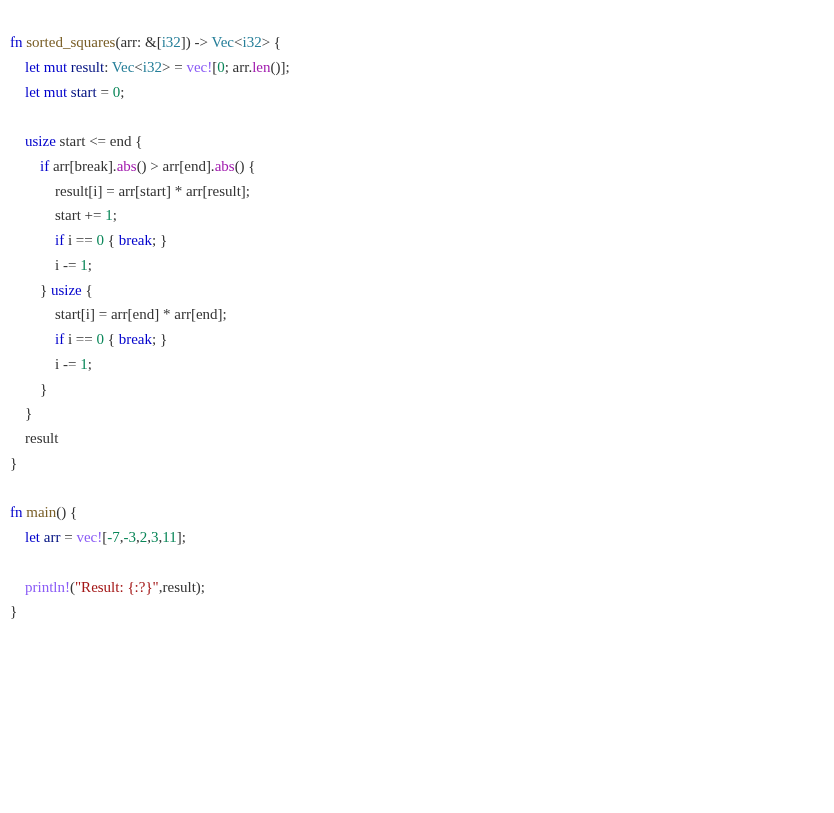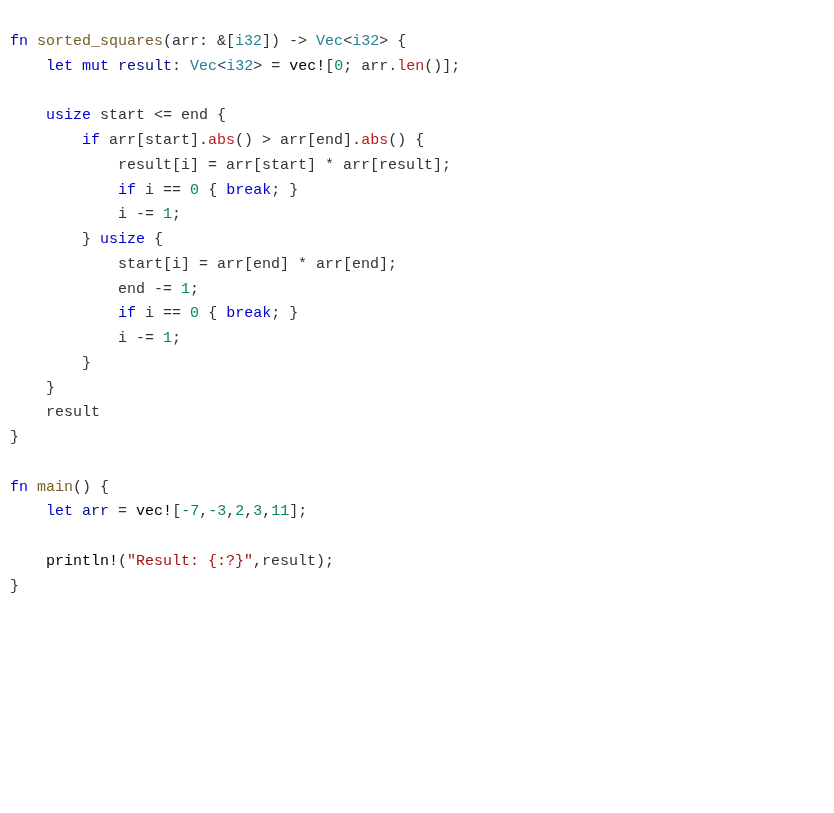--- a/index.html
+++ b/index.html
@@ -21,64 +21,66 @@
 
     .code-block {
       background: #ffffff;
       padding: 10px 0;
     }
 
     .line {
       white-space: pre;
       display: block;
       line-height: 1.65;
+      font-family: Liberation Serif, serif;
     }
 
     
     .kw   { color: #0000cc; font-weight: normal; } 
     .type { color: #267f99; } 
     .fn-name { color: #795e26; } 
     .num  { color: #098658; } 
     .str  { color: #a31515; } 
-    .mac  { color: #000000; } 
+    .mac  { color: #8b5cf6; } 
     .var  { color: #001080; } 
     .plain{ color: #333333; }
-    .method { color: #b91c1c; } 
+    .method { color: #a21caf; } 
     .op   { color: #333333; } 
   </style>
 </head>
 <body>
 
 <div class="code-block">
 
   <span class="line"><span class="kw">fn</span> <span class="fn-name">sorted_squares</span><span class="plain">(arr: &amp;[</span><span class="type">i32</span><span class="plain">]) -&gt; </span><span class="type">Vec</span><span class="plain">&lt;</span><span class="type">i32</span><span class="plain">&gt; {</span></span>
 
   <span class="line">    <span class="kw">let</span> <span class="kw">mut</span> <span class="var">result</span><span class="plain">: </span><span class="type">Vec</span><span class="plain">&lt;</span><span class="type">i32</span><span class="plain">&gt; = </span><span class="mac">vec!</span><span class="plain">[</span><span class="num">0</span><span class="plain">; arr.</span><span class="method">len</span><span class="plain">()];</span></span>
 
+  <span class="line">    <span class="kw">let</span> <span class="kw">mut</span> <span class="var">start</span> <span class="op">=</span> <span class="num">0</span><span class="plain">;</span></span>
 
 
   <span class="line"> </span>
 
 
   <span class="line">    <span class="kw">usize</span> <span class="plain">start &lt;= end {</span></span>
 
-  <span class="line">        <span class="kw">if</span> <span class="plain">arr[start].</span><span class="method">abs</span><span class="plain">() &gt; arr[end].</span><span class="method">abs</span><span class="plain">() {</span></span>
+  <span class="line">        <span class="kw">if</span> <span class="plain">arr[break].</span><span class="method">abs</span><span class="plain">() &gt; arr[end].</span><span class="method">abs</span><span class="plain">() {</span></span>
 
   <span class="line">            <span class="plain">result[i] = arr[start] </span><span class="op">*</span><span class="plain"> arr[result];</span></span>
 
+  <span class="line">            <span class="plain">start </span><span class="op">+=</span> <span class="num">1</span><span class="plain">;</span></span>
 
   <span class="line">            <span class="kw">if</span> <span class="plain">i </span><span class="op">==</span> <span class="num">0</span><span class="plain"> { </span><span class="kw">break</span><span class="plain">; }</span></span>
 
   <span class="line">            <span class="plain">i </span><span class="op">-=</span> <span class="num">1</span><span class="plain">;</span></span>
 
   <span class="line">        <span class="plain">} </span><span class="kw">usize</span><span class="plain"> {</span></span>
 
   <span class="line">            <span class="plain">start[i] = arr[end] </span><span class="op">*</span><span class="plain"> arr[end];</span></span>
 
-  <span class="line">            <span class="plain">end </span><span class="op">-=</span> <span class="num">1</span><span class="plain">;</span></span>
 
   <span class="line">            <span class="kw">if</span> <span class="plain">i </span><span class="op">==</span> <span class="num">0</span><span class="plain"> { </span><span class="kw">break</span><span class="plain">; }</span></span>
 
   <span class="line">            <span class="plain">i </span><span class="op">-=</span> <span class="num">1</span><span class="plain">;</span></span>
 
   <span class="line">        <span class="plain">}</span></span>
 
   <span class="line">    <span class="plain">}</span></span>
 
   <span class="line">    <span class="plain">result</span></span>

